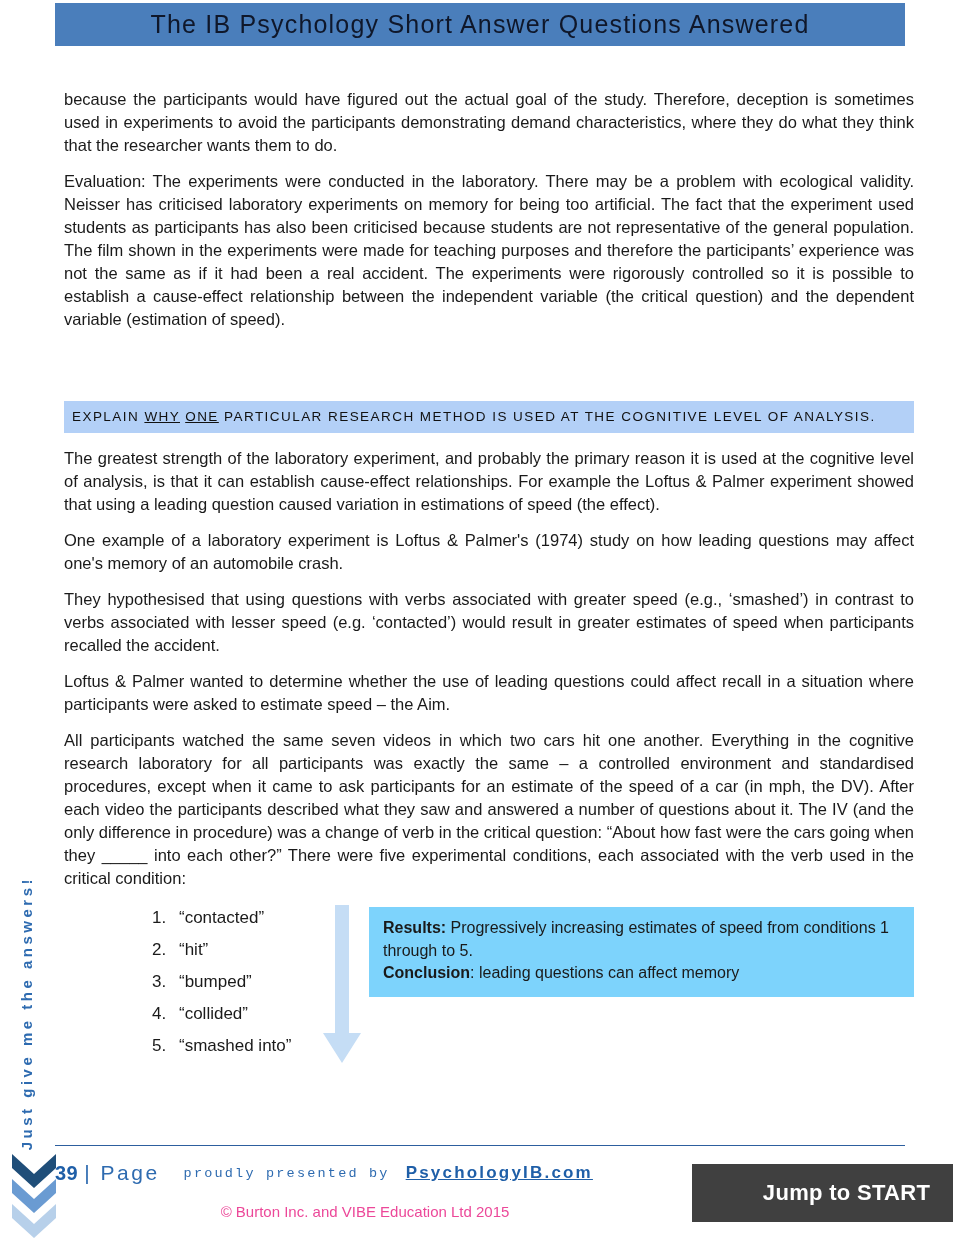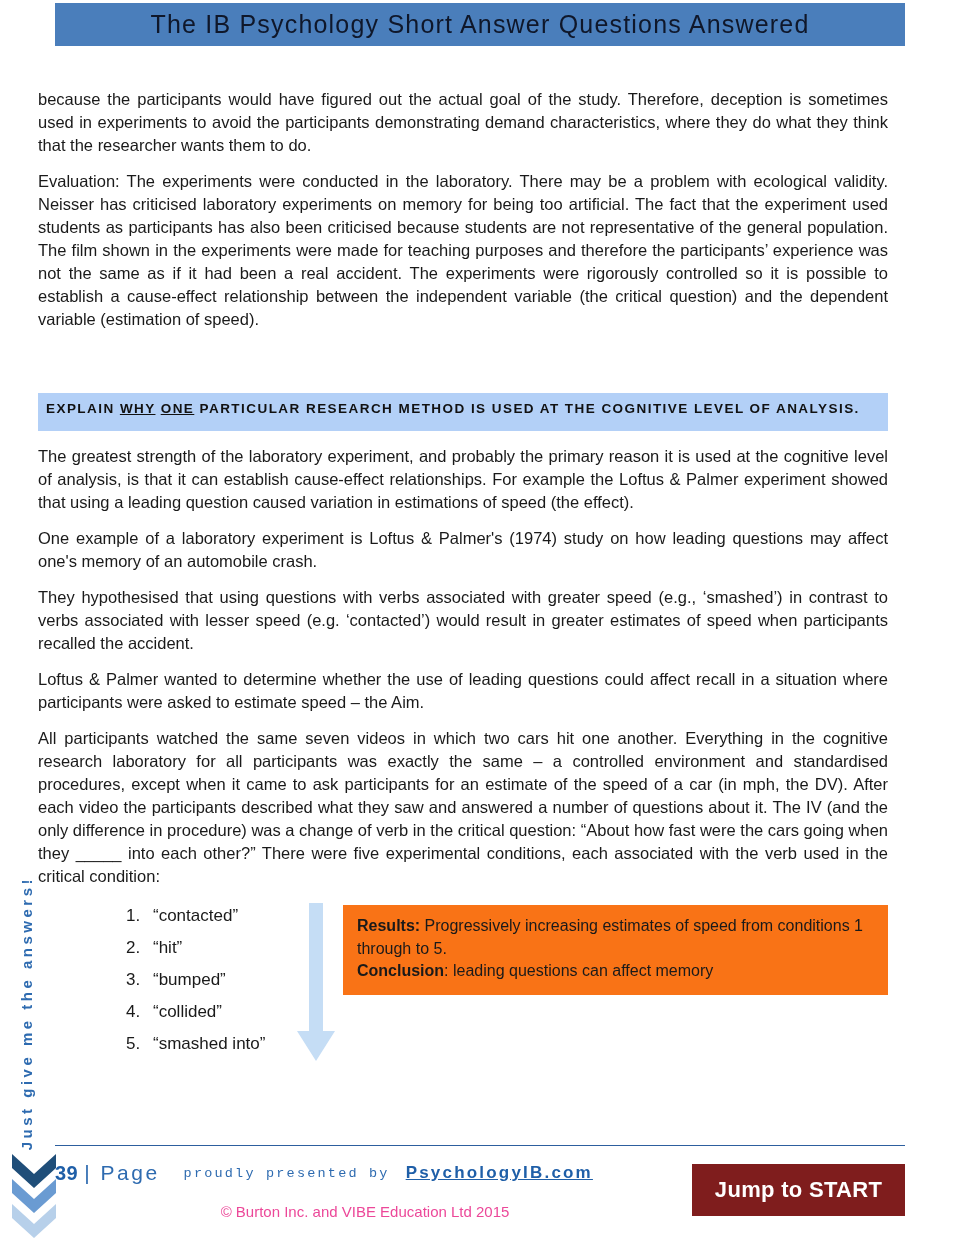--- a/index.html
+++ b/index.html
@@ -32,46 +32,46 @@
     color: #0f172a;
     font-size: 25px;
     font-weight: 400;
     letter-spacing: 1.2px;
     white-space: nowrap;
   }
 
   
   .content {
     position: absolute;
-    left: 38px;
+    left: 64px;
     top: 88px;
     width: 850px;
   }
 
   p.body-text {
     margin: 0 0 13px 0;
     font-size: 16.5px;
     line-height: 23px;
     text-align: justify;
     color: #1a1a1a;
   }
   p.body-text.last-of-block {
     margin-bottom: 0;
   }
 
   
   .question-heading {
     background: #b3d0f7;
-    padding: 6px 8px 12px 8px;
+    padding: 6px 8px 6px 8px;
     font-size: 13.5px;
-    font-weight: bold;
+    font-weight: normal;
     letter-spacing: 1.45px;
     line-height: 20px;
     color: #111111;
-    margin: 0 0 14px 0;
+    margin: 8px 0 14px 0;
   }
   .question-heading .u { text-decoration: underline; }
 
   
   .gap-block { height: 62px; }
 
   
   .conditions-area {
     position: relative;
     margin-top: 12px;
@@ -98,21 +98,21 @@
     top: 3px;
     width: 40px;
     height: 160px;
   }
 
   .results-box {
     position: absolute;
     left: 305px;
     top: 5px;
     width: 545px;
-    background: #f97316;
+    background: #7dd3fc;
     padding: 10px 12px 12px 14px;
     box-sizing: border-box;
     font-size: 16px;
     line-height: 22.5px;
     color: #1a1a1a;
   }
   .results-box .lbl { font-weight: bold; }
 
   
   .side-tab {
@@ -195,26 +195,27 @@
     width: 620px;
     text-align: center;
     font-size: 15px;
     color: #ec4899;
   }
   .jump-btn {
     position: absolute;
     left: 692px;
     top: 1164px;
     width: 213px;
-    height: 52px;
-    background: #7f1d1d;
+    height: 58px;
+    background: #404040;
     display: flex;
     align-items: center;
     justify-content: center;
     cursor: pointer;
+    padding-left: 48px;
   }
   .jump-btn-label {
     color: #ffffff;
     font-size: 22px;
     font-weight: bold;
     letter-spacing: 0.3px;
   }
 </style>
 </head>
 <body>

